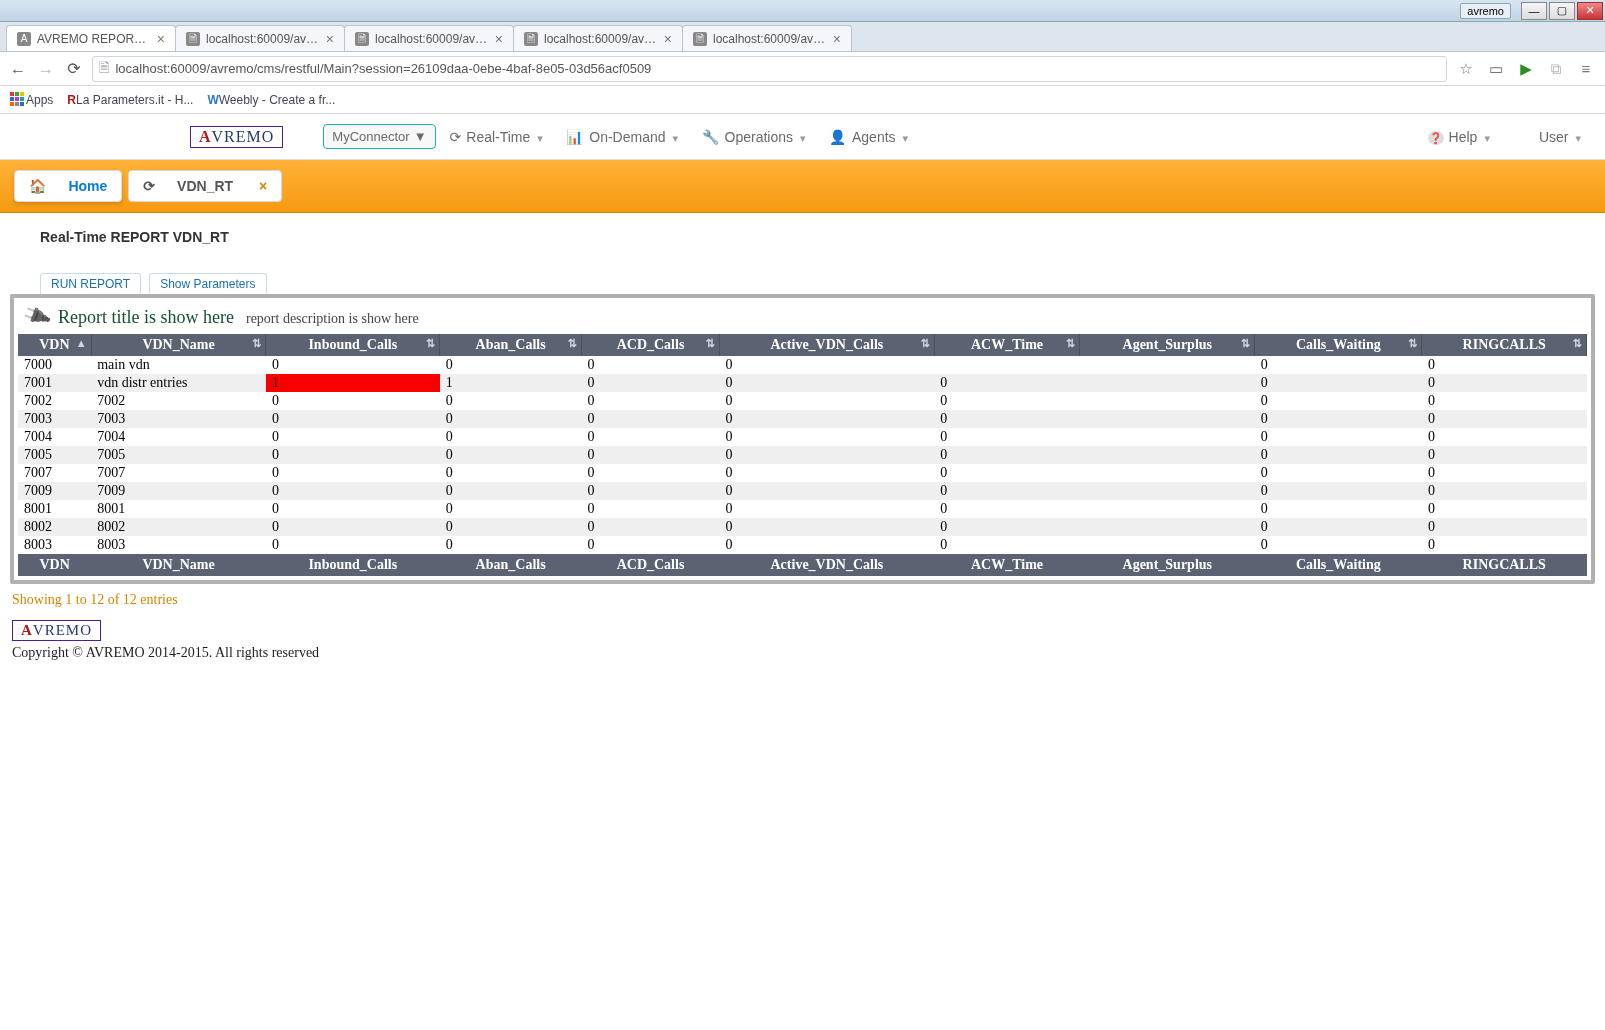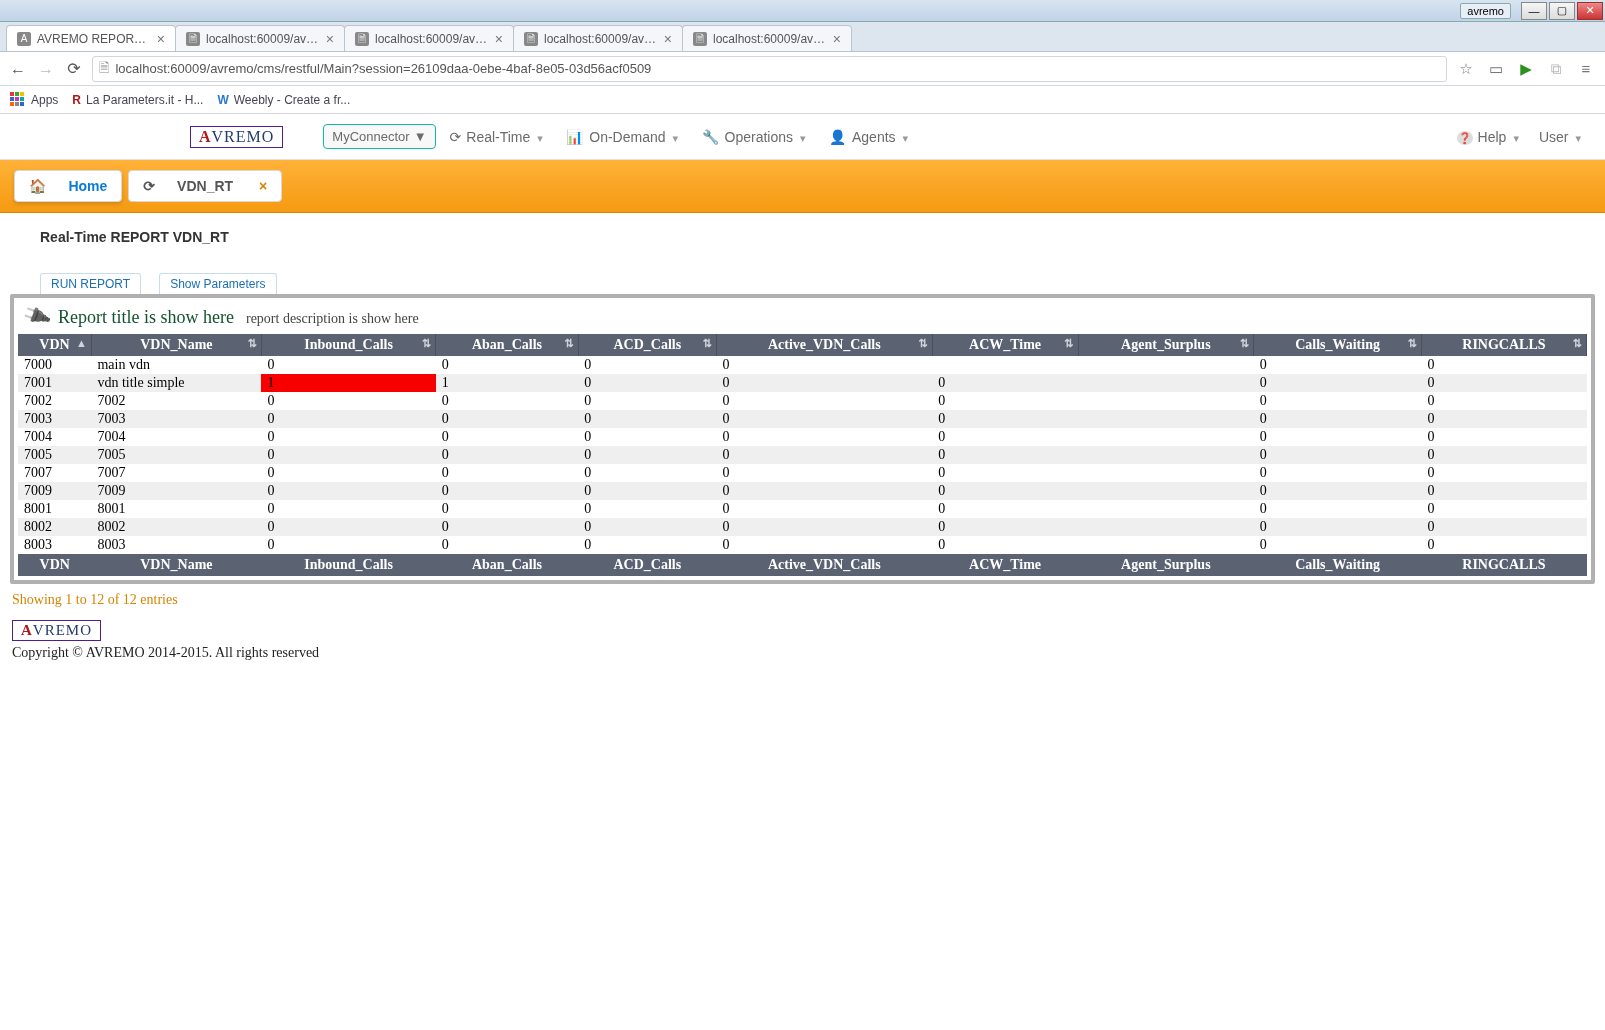--- a/index.html
+++ b/index.html
@@ -13,39 +13,39 @@
 .btab.active { background:#fff; z-index:2; position:relative;}
 .btab .fav { width:14px; height:14px; display:inline-block; background:#888; border-radius:2px; font-size:10px; color:#fff; text-align:center; line-height:14px;}
 .btab .ttxt { white-space:nowrap; overflow:hidden; text-overflow:ellipsis; flex:1;}
 .btab .tx { color:#777; cursor:pointer; font-size:14px; line-height:1;}
 .addr-row { height:34px; display:flex; align-items:center; gap:8px; padding:0 8px; border-bottom:1px solid #d2d8de;}
 .nav-icn { width:20px; text-align:center; color:#555; cursor:pointer; font-size:16px;}
 .addr-box { flex:1; height:26px; border:1px solid #cfd6dd; border-radius:3px; display:flex; align-items:center; padding:0 6px; color:#555; font-size:13px;}
 .addr-box .doc-icn { margin-right:6px; color:#888;}
 .right-icn { width:22px; text-align:center; color:#777; cursor:pointer; font-size:15px;}
 .bm-row { height:28px; display:flex; align-items:center; gap:14px; padding:0 10px; border-bottom:1px solid #d2d8de; font-size:12px; color:#445;}
-.bm-item { display:flex; align-items:center; gap:5px; cursor:pointer;text-align:right;}
+.bm-item { display:flex; align-items:center; cursor:pointer;text-align:right;}
 .bm-apps-icn { width:16px; height:16px; display:inline-grid; grid-template-columns:repeat(3,4px); grid-template-rows:repeat(3,4px); gap:1px;}
 .bm-apps-icn span { background:#e33;}
 .bm-apps-icn span:nth-child(2){background:#3a3;} .bm-apps-icn span:nth-child(3){background:#fb0;} .bm-apps-icn span:nth-child(4){background:#36c;} .bm-apps-icn span:nth-child(5){background:#c3c;} .bm-apps-icn span:nth-child(6){background:#0aa;} .bm-apps-icn span:nth-child(7){background:#f60;} .bm-apps-icn span:nth-child(8){background:#888;} .bm-apps-icn span:nth-child(9){background:#36c;}
 .page-wrap { position:relative; height:calc(100vh - 22px - 30px - 34px - 28px); overflow:auto; }
 .top-nav { background:#fff; border-bottom:1px solid #e1e1e1; height:46px; display:flex; align-items:center; padding:0 14px 0 190px; gap:4px;}
 .logo { font-family:"Times New Roman",serif; border:1px solid #4c1d95; color:#233a6d; padding:1px 8px; font-size:16px; letter-spacing:1px;}
 .logo .A { color:#b01717; font-weight:bold;}
 .conn-dd { border:1px solid #14b8a6; border-radius:4px; padding:4px 8px; color:#6b6b6b; background:#f8f8f8; display:flex; align-items:center; gap:4px; cursor:pointer; margin-left:36px;}
 .nav-link { color:#6b6b6b; padding:6px 10px; display:flex; align-items:center; gap:5px; cursor:pointer; font-size:14px;}
 .nav-link .caret::after { content:"▾"; color:#999; font-size:11px; margin-left:2px;}
-.nav-right { margin-left:auto; display:flex; align-items:flex-start;}
+.nav-right { margin-left:auto; display:flex; align-items:flex-start;gap:29px;}
 .orange-bar { background:#f7a11a; background:linear-gradient(#ffb238,#f59a12); padding:10px 14px; border-bottom:1px solid #d68400; display:flex; gap:6px;}
 .pg-tab { background:#fff; border:1px solid #d8d8d8; border-radius:4px; padding:7px 14px; display:flex; align-items:center; gap:22px; cursor:pointer; color:#555; font-size:14px; font-weight:600; position:relative;}
 .pg-tab.home.active { color:#0a7bd8; box-shadow:0 2px 4px rgba(0,0,0,.15);}
 .pg-tab .close-pt { color:#d68400; font-weight:bold; cursor:pointer; margin-left:4px;}
 .report-area { padding:16px 40px 8px 40px;}
 .report-title { font-weight:bold; font-size:14px; color:#333; margin-bottom:20px;}
-.rpt-btn-row { display:flex; gap:18px; padding:0 40px;}
+.rpt-btn-row { display:flex; gap:8px; padding:0 40px;}
 .mini-tab-btn { background:#fff; border:1px solid #c7dced; border-bottom:none; border-radius:3px 3px 0 0; padding:3px 10px; color:#1b6fb5; font-size:12px; cursor:pointer;}
 .rpt-body { margin:0 10px; border:4px solid #b0b0b0; border-radius:2px; background:#fff; padding:6px 4px 4px 4px;}
 .rpt-head-line { display:flex; align-items:baseline; gap:12px; padding:0 6px 6px 6px;}
 .pin-icn { width:22px; height:22px; display:inline-block; transform:rotate(-25deg); font-size:20px; color:#222;}
 .rpt-h1 { font-family:"Times New Roman",serif; font-size:18px; color:#14532d;}
 .rpt-desc { font-family:"Times New Roman",serif; font-size:14px; color:#444;}
 .search-row { text-align:right; padding:0 6px 4px 0; font-family:"Times New Roman",serif; color:#555; font-size:14px;}
 .search-row input { border:1px solid #5b6373; height:20px; width:150px; padding:0 4px;}
 table.data { width:100%; border-collapse:collapse; font-family:"Times New Roman",serif; font-size:14px;}
 table.data thead th { background:#5b6373; color:#fff; font-weight:bold; padding:3px 6px; border-right:1px solid #49505e; text-align:center; position:relative; white-space:nowrap;}
@@ -237,21 +237,21 @@
             <td class="num">0</td>
             <td class="num">0</td>
             <td class="num">0</td>
             <td class="num"></td>
             <td class="num"></td>
             <td class="num">0</td>
             <td class="num">0</td>
           </tr>
           <tr>
             <td class="left">7001</td>
-            <td class="left">vdn title simple</td>
+            <td class="left">vdn distr entries</td>
             <td class="num hl-red">1</td>
             <td class="num">1</td>
             <td class="num">0</td>
             <td class="num">0</td>
             <td class="num">0</td>
             <td class="num"></td>
             <td class="num">0</td>
             <td class="num">0</td>
           </tr>
           <tr>

